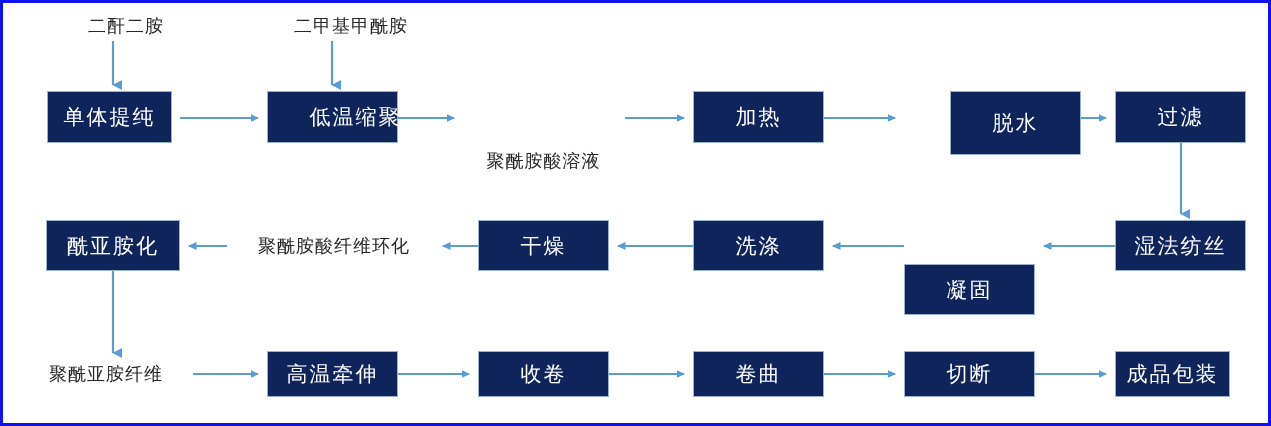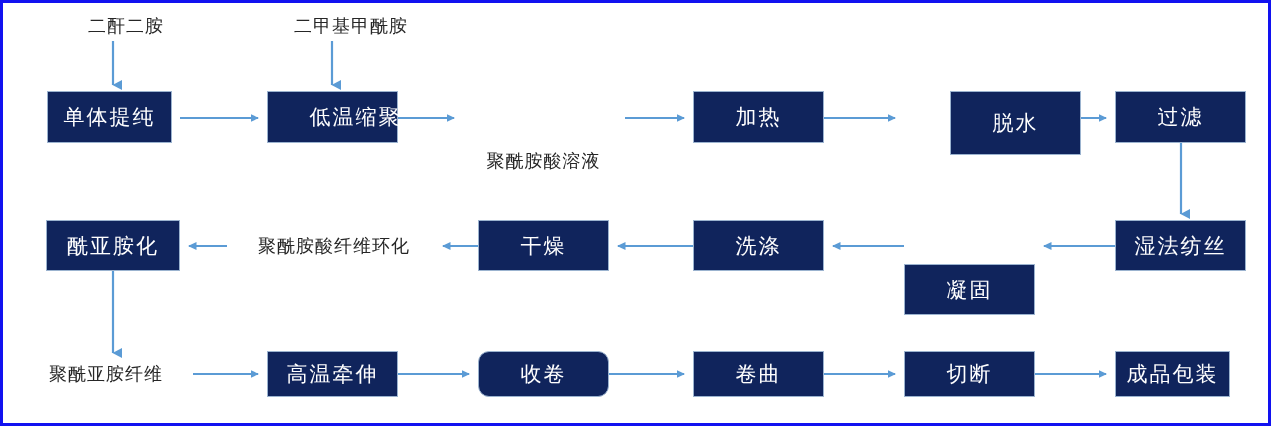--- a/index.html
+++ b/index.html
@@ -125,21 +125,21 @@
   </div>
   <div class="node" style="left:1112px; top:217px; width:131px; height:51px;">
     <span class="node-label">湿法纺丝</span>
   </div>
 
   <div class="text-label" style="left:231px; top:228px; width:200px; height:30px;">聚酰胺酸纤维环化</div>
 
   <div class="node" style="left:264px; top:348px; width:131px; height:46px;">
     <span class="node-label">高温牵伸</span>
   </div>
-  <div class="node" style="left:475px; top:348px; width:131px; height:46px;border-radius:11px;">
+  <div class="node" style="left:475px; top:348px; width:131px; height:46px;">
     <span class="node-label">收卷</span>
   </div>
   <div class="node" style="left:690px; top:348px; width:131px; height:46px;">
     <span class="node-label">卷曲</span>
   </div>
   <div class="node" style="left:901px; top:348px; width:131px; height:46px;">
     <span class="node-label">切断</span>
   </div>
   <div class="node" style="left:1112px; top:348px; width:115px; height:46px;">
     <span class="node-label">成品包装</span>

